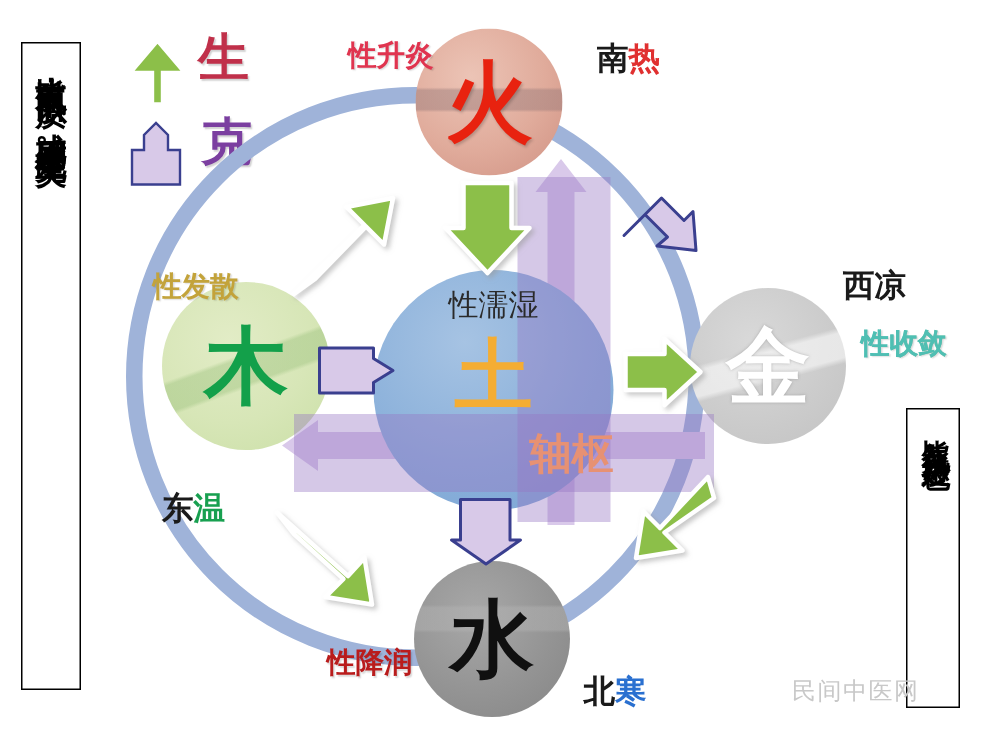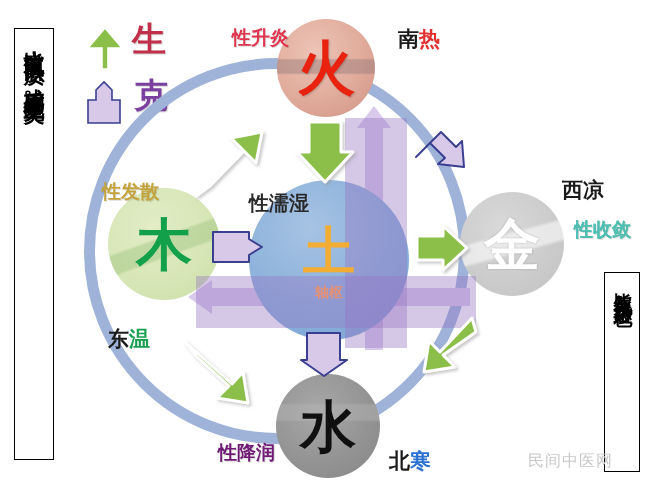--- a/index.html
+++ b/index.html
@@ -149,34 +149,34 @@
     font-family: "DejaVu Serif", "Liberation Serif", serif;
     font-weight: bold;
     font-size: 52px;
     line-height: 1;
     color: #f4ad33;
     z-index: 9;
   }
   #earth-nature {
     position: absolute;
     left: 0; right: 0; top: 10px;
-    text-align: left;
-    font-family: "DejaVu Serif", "Liberation Serif", serif;
-    font-weight: bold;
+    text-align: center;
+    font-family: "DejaVu Serif", "Liberation Serif", serif;
+    font-weight: normal;
     font-size: 20px;
     color: #2a2a2a;
     z-index: 9;
   }
   #earth-axis {
     position: absolute;
     left: 0; right: 0; top: 104px;
-    text-align: center;
-    font-family: "DejaVu Serif", "Liberation Serif", serif;
-    font-weight: bold;
-    font-size: 14px;
+    text-align: right;
+    font-family: "DejaVu Serif", "Liberation Serif", serif;
+    font-weight: bold;
+    font-size: 28px;
     color: #e79173;
     z-index: 9;
   }
 
   
   .band {
     background: rgba(150,118,196,0.40);
     z-index: 7;
   }
   #band-v { left: 345px; top: 118px; width: 62px; height: 230px; }
@@ -191,21 +191,21 @@
     text-shadow: 1px 1px 1px rgba(0,0,0,0.15);
     white-space: nowrap;
     z-index: 12;
   }
   #fire-nature  { left: 232px; top: 28px;  color: #e0344f; }
   #wood-nature  { left: 102px; top: 182px; color: #c3a33a; }
   #metal-nature { left: 574px; top: 220px;
                   background: linear-gradient(90deg,#3bbfc2,#8fd0a6);
                   -webkit-background-clip: text; background-clip: text;
                   color: #4fbfb3; }
-  #water-nature { left: 218px; top: 443px; color: #701a75; text-align: center; }
+  #water-nature { left: 218px; top: 433px; color: #b91c1c; text-align: center; }
 
   
   .dir {
     font-family: "DejaVu Serif", "Liberation Serif", serif;
     font-weight: bold;
     font-size: 21px;
     line-height: 1;
     white-space: nowrap;
     color: #1a1a1a;
     z-index: 12;

